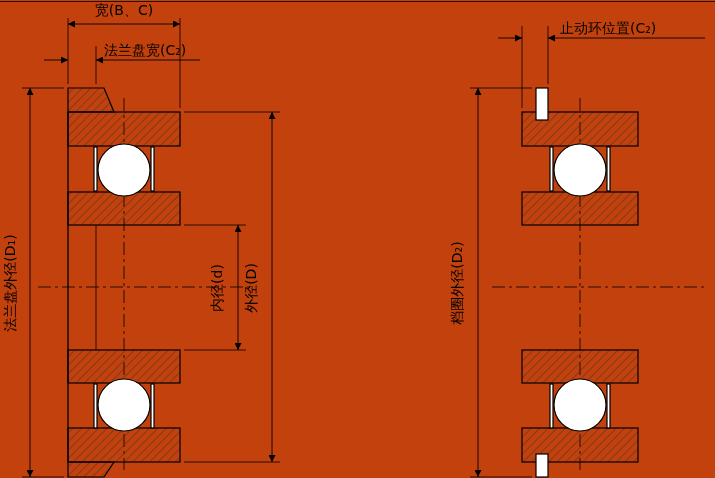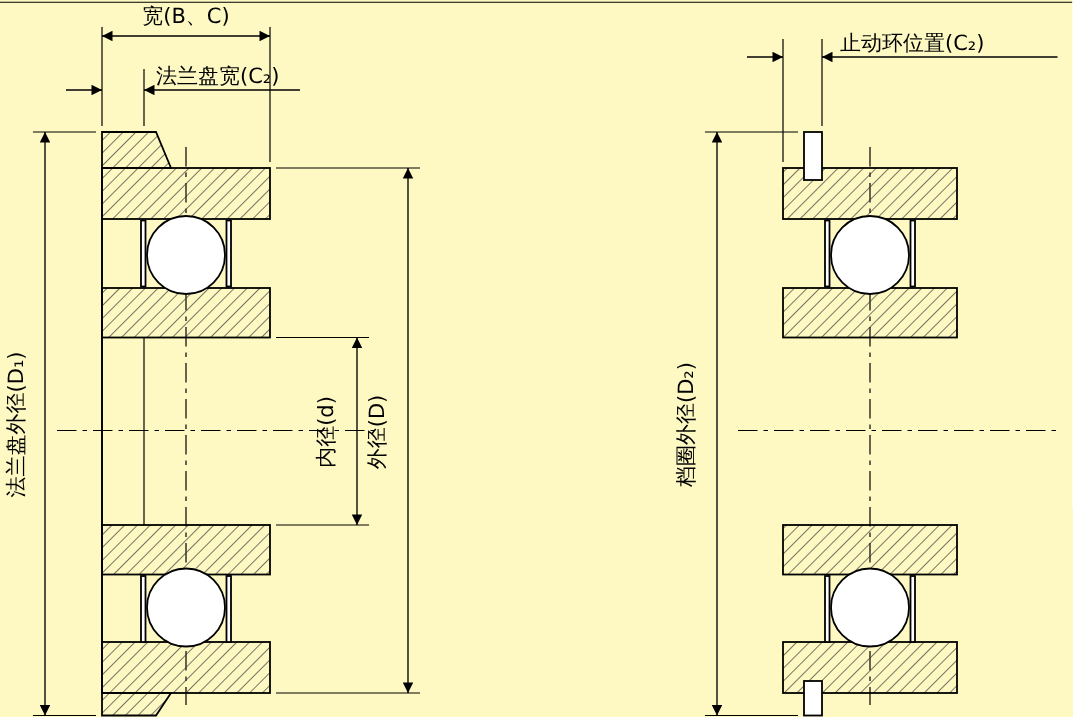--- a/index.html
+++ b/index.html
@@ -1,16 +1,16 @@
 <!DOCTYPE html>
 <html><head>
 <meta charset="utf-8">
 <style>
   html,body{margin:0;padding:0;background:#ffffff;}
-  .canvas{position:relative;width:715px;height:478px;background:#fef9c3;overflow:hidden;}
+  .canvas{position:relative;width:715px;height:478px;background:#c2410c;overflow:hidden;}
   svg{display:block;}
   .outline{stroke:#000;stroke-width:1.3;fill:none;}
   .hatched{stroke:#000;stroke-width:1.2;fill:url(#hatch);}
   .whitepart{fill:#fff;stroke:#000;stroke-width:1.2;}
   .thin{stroke:#000;stroke-width:0.8;fill:none;}
   .dimline{stroke:#000;stroke-width:0.9;fill:none;}
   .centerline{stroke:#000;stroke-width:0.8;fill:none;stroke-dasharray:13 4 3 4;}
   text{font-family:"DejaVu Sans","Liberation Sans",sans-serif;font-size:14px;fill:#000;}
   .dimtext{font-size:14px;}
 </style>

